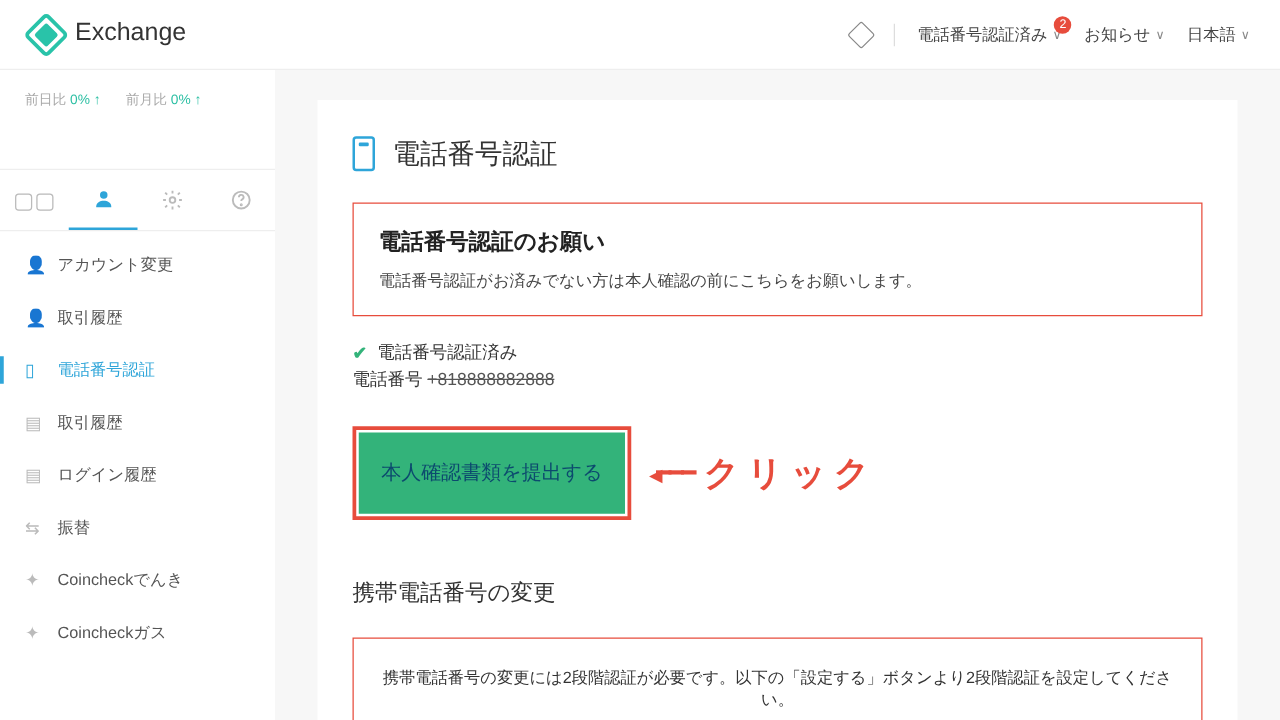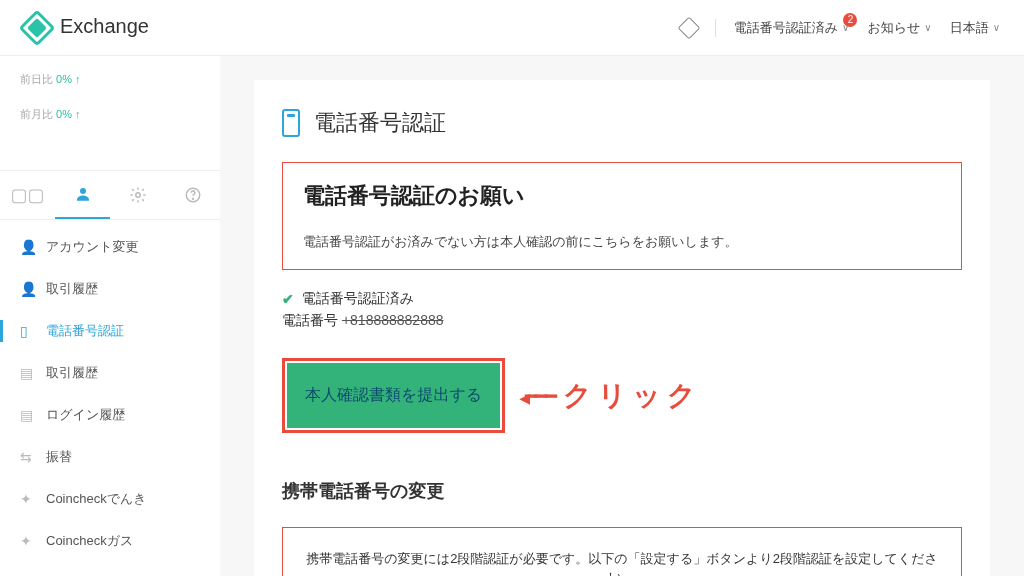--- a/index.html
+++ b/index.html
@@ -17,58 +17,58 @@
 .hdr-item { position:relative; display:flex; align-items:center; gap:4px; cursor:pointer; }
 .badge { position:absolute; top:-6px; right:-8px; background:#e74c3c; color:#fff; font-size:10px; width:14px; height:14px; border-radius:50%; display:flex; align-items:center; justify-content:center; }
 .chev { font-size:10px; color:#888; }
 .hdr-sep { width:1px; height:18px; background:#ddd; }
 
 .layout { display:flex; height:calc(100% - 56px); }
 .sidebar { width:220px; background:#fff; padding:16px 0 0 0; display:flex; flex-direction:column; }
 .assets { padding:0 20px 8px; font-size:12px; color:#888; }
 .assets .amt { color:#333; font-weight:600; margin-left:4px; }
 .assets .date { color:#bbb; margin-left:6px; font-size:11px; }
-.delta-row { padding:0 20px 18px; font-size:11px; display:flex; gap:20px; color:#aaa;flex-direction:column; }
+.delta-row { padding:0 20px 18px; font-size:11px; display:flex; gap:20px; color:#aaa; }
 .delta-row .up { color:#2bbfa3; }
 
 .tab-icons { display:flex; border-top:1px solid #eee; border-bottom:1px solid #eee; margin-top:30px; }
 .tab-icons .ti { flex:1; height:48px; display:flex; align-items:center; justify-content:center; font-size:18px; color:#bbb; cursor:pointer; }
 .tab-icons .ti.active { color:#2ea5d9; border-bottom:2px solid #2ea5d9; }
 
 .nav { padding-top:6px; }
 .nav-item { display:flex; align-items:center; gap:10px; padding:12px 20px; font-size:13px; color:#555; cursor:pointer; position:relative; }
 .nav-item .nicon { width:16px; color:#bbb; font-size:14px; }
 .nav-item.active { color:#2ea5d9; }
 .nav-item.active::before { content:""; position:absolute; left:0; top:10px; bottom:10px; width:3px; background:#2ea5d9; }
 .nav-item.active .nicon { color:#2ea5d9; }
 
 .main { flex:1; padding:24px 34px; overflow:auto; }
 .card { background:#fff; padding:28px 28px 34px; }
 .page-title { display:flex; align-items:center; gap:14px; font-size:22px; color:#333; margin-bottom:24px; }
 .title-icon { width:18px; height:28px; border:2px solid #2ea5d9; border-radius:3px; position:relative; }
 .title-icon::after { content:""; position:absolute; left:3px; right:3px; top:3px; height:3px; background:#2ea5d9; border-radius:1px; }
 
 .notice-box { border:1px solid #e74c3c; padding:18px 20px; margin-bottom:20px; }
-.notice-box h3 { font-size:22px; font-weight:700; color:#222; margin-bottom:22px; }
+.notice-box h3 { font-size:18px; font-weight:700; color:#222; margin-bottom:11px; }
 .notice-box p { font-size:13px; color:#444; }
 
 .verified-line { display:flex; align-items:center; gap:8px; font-size:14px; color:#333; margin-bottom:4px; }
 .check { color:#33b37a; font-weight:700; }
 .phone-line { font-size:14px; color:#333; margin-bottom:28px; }
 .phone-num { text-decoration:line-through; color:#555; }
 
 .submit-wrap { display:inline-block; border:3px solid #e74c3c; padding:2px; }
 .submit-btn { background:#33b37a; color:#0c4a6e; border:none; padding:22px 18px; font-size:16px; cursor:pointer; }
 
 .click-line { display:inline-flex; align-items:center; margin-left:14px; vertical-align:middle; }
 .arrow { color:#e74c3c; font-size:20px; letter-spacing:-2px; margin-right:8px; }
 .arrow::before { content:"◀"; font-size:14px; margin-right:-3px; }
 .click-text { color:#e74c3c; font-size:28px; font-weight:800; letter-spacing:6px; }
 
-.section2 { font-size:18px; font-weight:700; color:#333; margin:46px 0 24px; }
+.section2 { font-size:18px; font-weight:400; color:#333; margin:46px 0 24px; }
 .box2 { border:1px solid #e74c3c; padding:22px 20px 26px; text-align:center; }
 .box2 p { font-size:13px; color:#333; margin-bottom:20px; }
 .set-btn { background:#5cb97f; color:#fff; border:none; padding:10px 28px; font-size:14px; cursor:pointer; }
 </style>
 </head>
 <body>
 
 <div class="header">
   <div class="logo-wrap">
     <div class="logo-diamond"></div>

